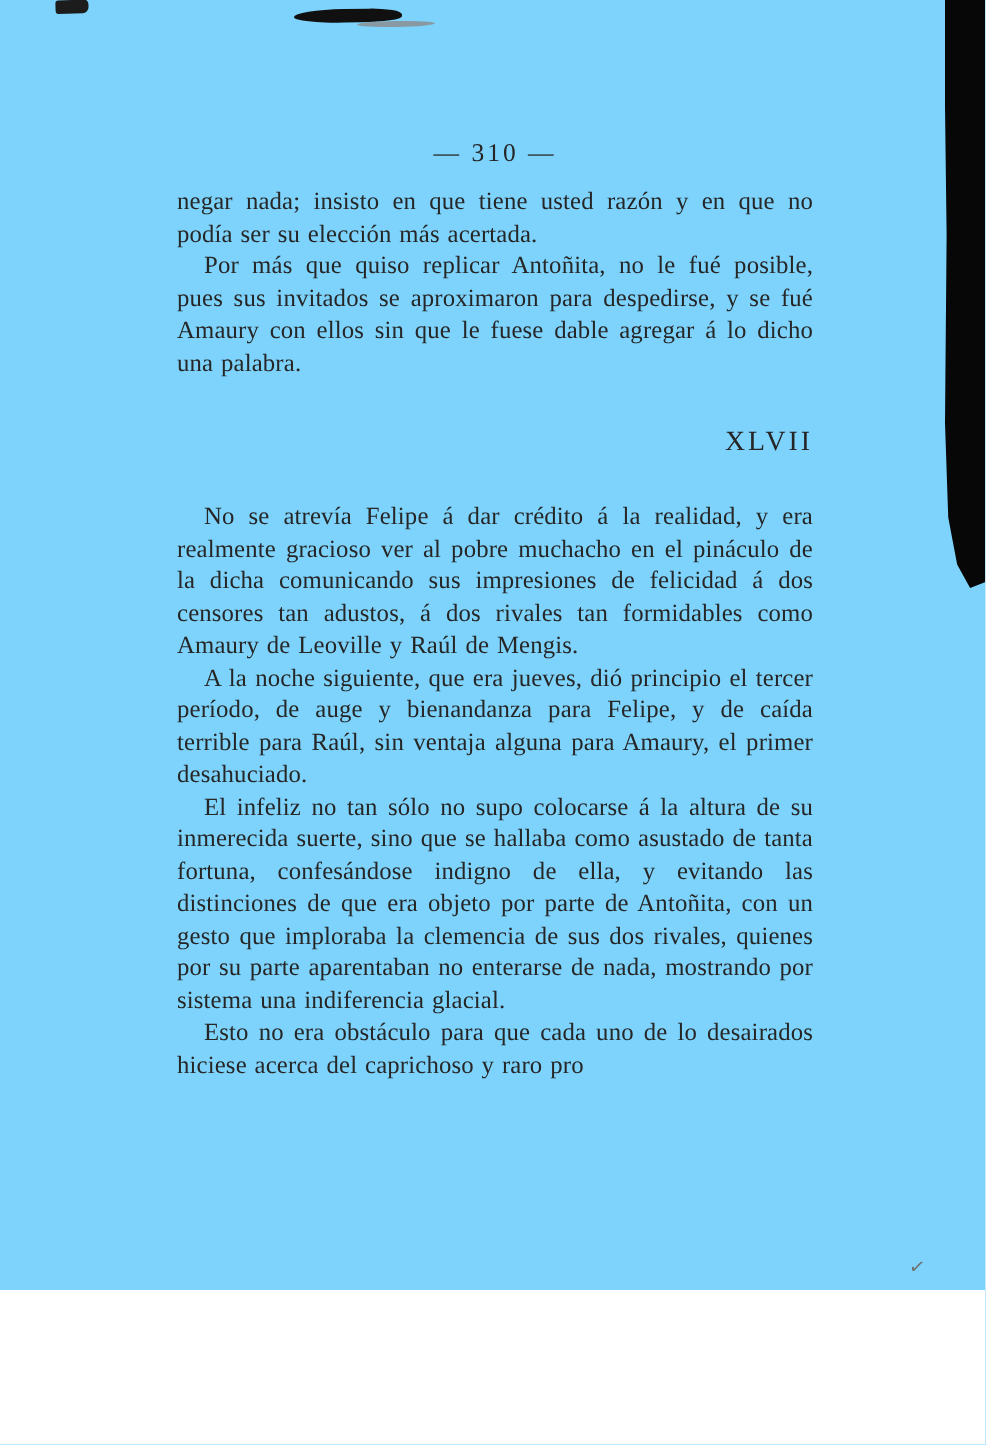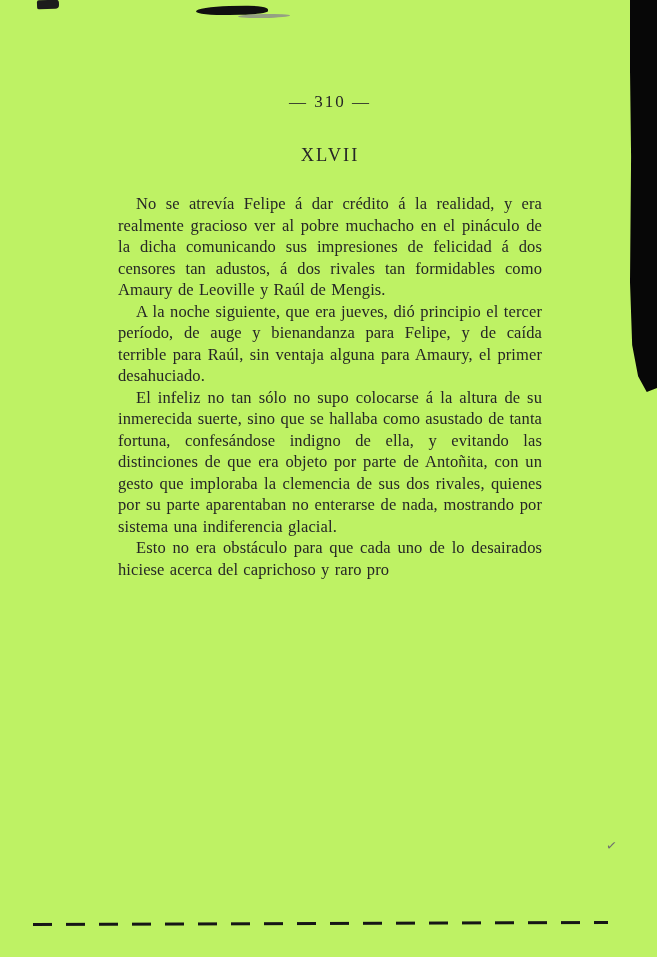--- a/index.html
+++ b/index.html
@@ -3,22 +3,22 @@
 <meta charset="utf-8">
 <style>
   html, body {
     margin: 0;
     padding: 0;
     background: #ffffff;
   }
   .scan {
     position: relative;
     width: 657px;
-    height: 957px;
-    background: #bef264;
+    height: 860px;
+    background: #7dd3fc;
     overflow: hidden;
     font-family: "Liberation Serif", "DejaVu Serif", serif;
   }
 
   
   .right-bar {
     position: absolute;
     top: 0;
     right: 0;
     width: 27px;
@@ -80,21 +80,21 @@
     font-size: 16.5px;
     line-height: 21.5px;
     text-indent: 18px;
     letter-spacing: 0.1px;
     word-spacing: 1px;
   }
   .text-block p.noindent {
     text-indent: 0;
   }
   .chapter {
-    text-align: center;
+    text-align: right;
     font-weight: normal;
     font-size: 18.5px;
     letter-spacing: 2px;
     margin: 33px 0 27px 0;
   }
 
   
   .margin-mark {
     position: absolute;
     left: 606px;
@@ -124,21 +124,23 @@
 <div class="scan">
 
   <div class="mark-topleft"></div>
   <div class="mark-topcenter"></div>
   <div class="mark-topcenter-tail"></div>
   <div class="right-bar"></div>
 
   <div class="text-block">
     <div class="page-number">— 310 —</div>
 
+    <p class="noindent">negar nada; insisto en que tiene usted razón y en que no podía ser su elección más acertada.</p>
 
+    <p>Por más que quiso replicar Antoñita, no le fué posible, pues sus invitados se aproximaron para despedirse, y se fué Amaury con ellos sin que le fuese dable agregar á lo dicho una palabra.</p>
 
     <h2 class="chapter">XLVII</h2>
 
 
     <p>No se atrevía Felipe á dar crédito á la realidad, y era realmente gracioso ver al pobre muchacho en el pináculo de la dicha comunicando sus impresiones de felicidad á dos censores tan adustos, á dos rivales tan formidables como Amaury de Leoville y Raúl de Mengis.</p>
 
     <p>A la noche siguiente, que era jueves, dió principio el tercer período, de auge y bienandanza para Felipe, y de caída terrible para Raúl, sin ventaja alguna para Amaury, el primer desahuciado.</p>
 
     <p>El infeliz no tan sólo no supo colocarse á la altura de su inmerecida suerte, sino que se hallaba como asustado de tanta fortuna, confesándose indigno de ella, y evitando las distinciones de que era objeto por parte de Antoñita, con un gesto que imploraba la clemencia de sus dos rivales, quienes por su parte aparentaban no enterarse de nada, mostrando por sistema una indiferencia glacial.</p>
 

